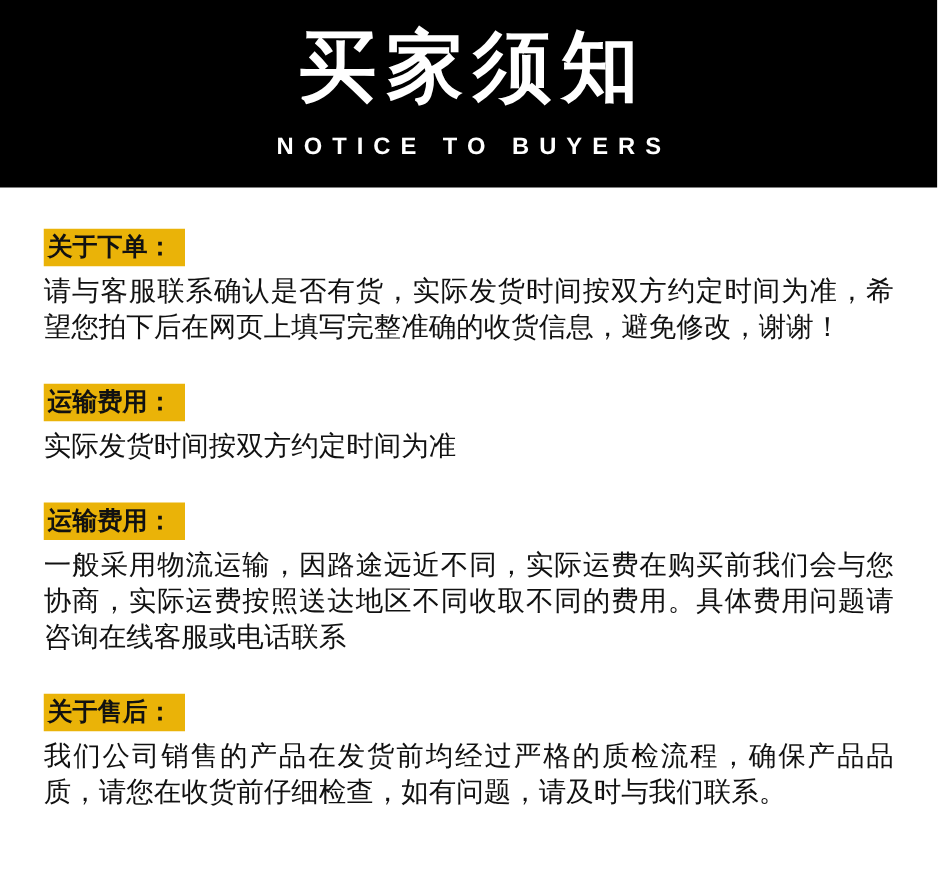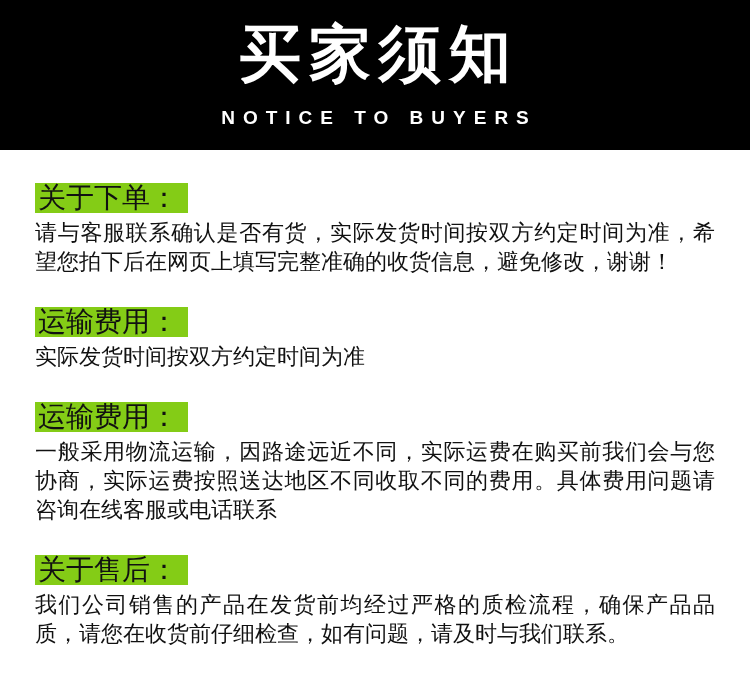--- a/index.html
+++ b/index.html
@@ -44,25 +44,25 @@
   }
   .content {
     padding: 33px 35px 0 35px;
     color: #111111;
   }
   .section {
     margin-bottom: 31px;
   }
   .section-heading {
     display: inline-block;
-    background: #84cc16;
+    background: #eab308;
     color: #111111;
-    font-size: 28px;
+    font-size: 20px;
     line-height: 24px;
-    font-weight: 400;
+    font-weight: 700;
     padding: 3px 10px 3px 3px;
     margin: 0;
   }
   .section-body {
     margin: 5px 0 0 0;
     font-size: 22px;
     line-height: 29px;
     color: #111111;
     text-align: justify;
     text-justify: inter-ideograph;

